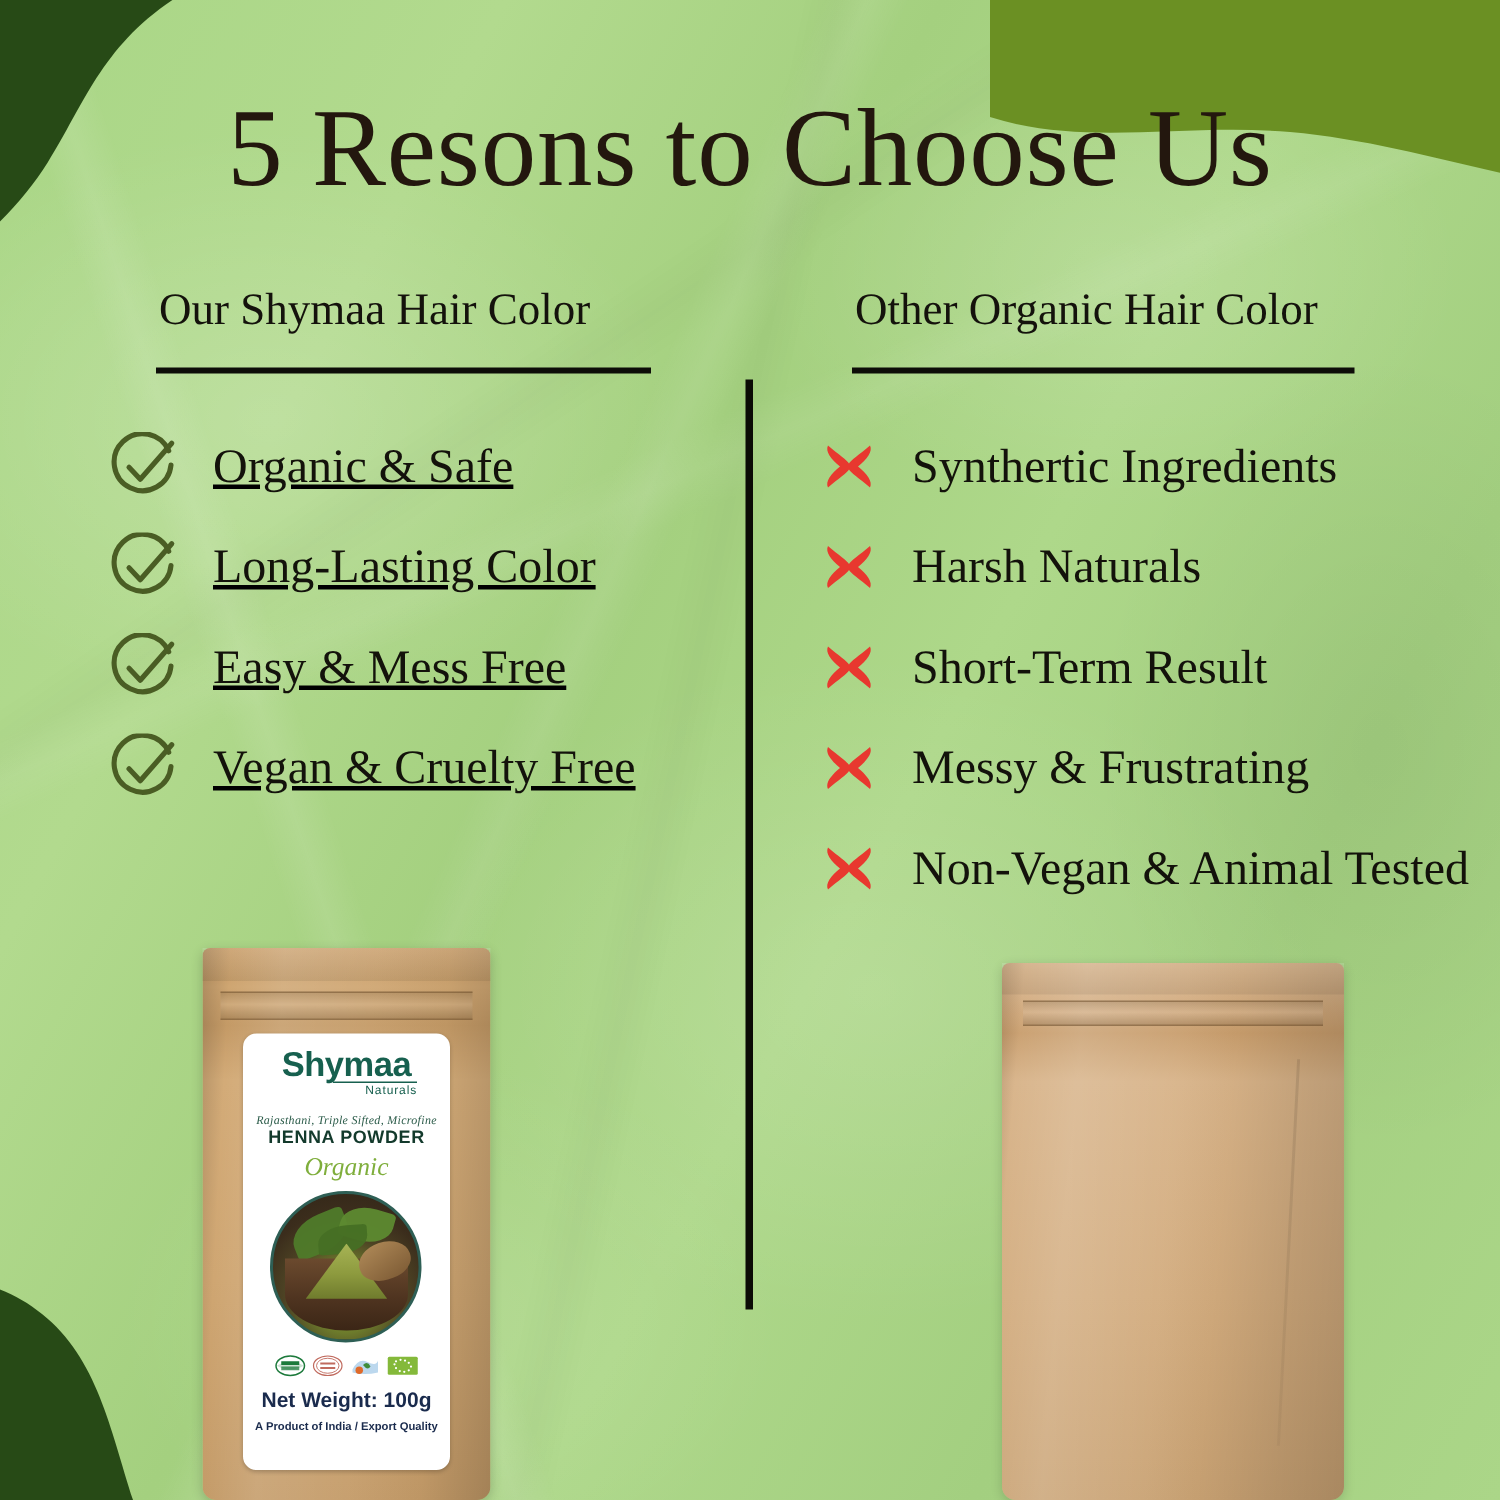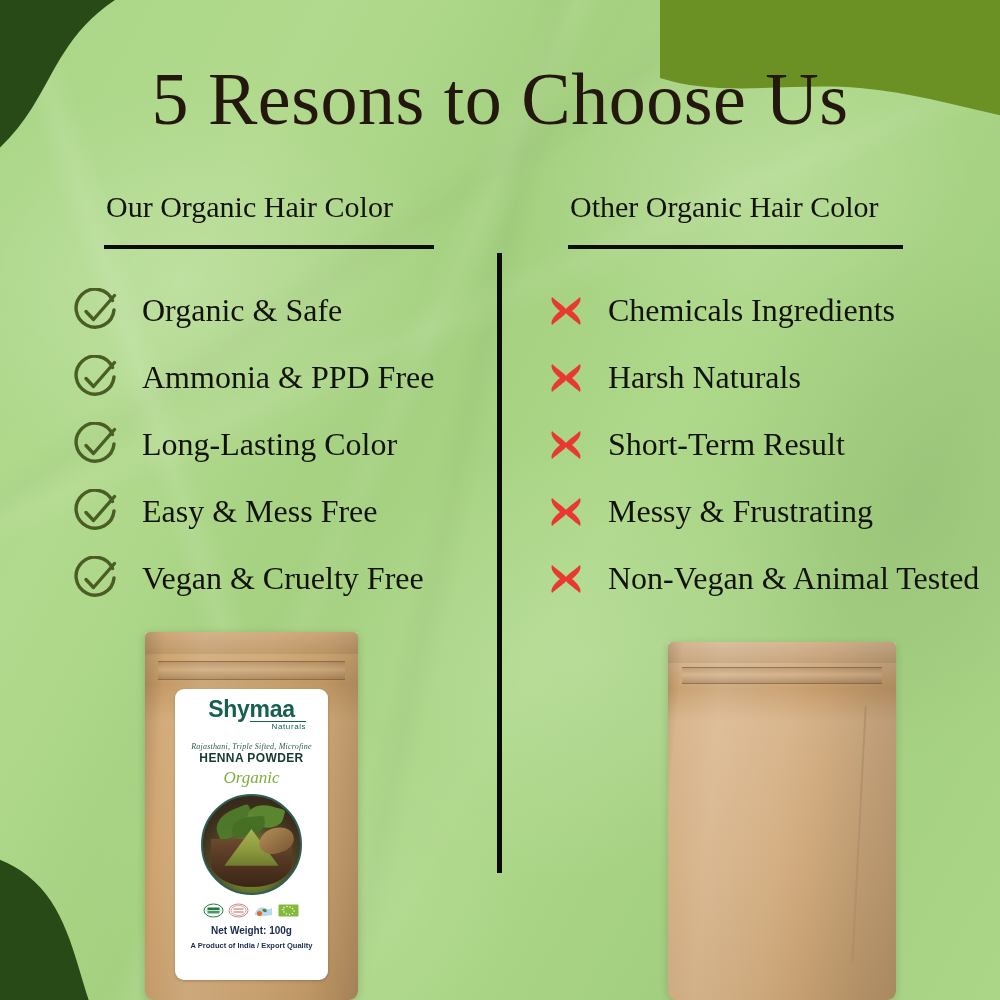--- a/index.html
+++ b/index.html
@@ -108,32 +108,32 @@
     align-items: center;
   }
   .row-label {
     font-family: "Liberation Serif", serif;
     font-size: 32px;
     color: #13120b;
     white-space: nowrap;
   }
   .list.left .row-label  { margin-left: 18px; }
   .list.right .row-label { margin-left: 14px; }
-  .list.left  .row { height: 67px; }
+  .list.left  .row { height: 67px; text-decoration: underline; }
   .list.right .row { height: 67px; }
 
   
   .pouch {
     position: absolute;
     border-radius: 5px 5px 9px 9px;
   }
   .pouch-left {
-    left: 145px;
+    left: 135px;
     top: 632px;
-    width: 213px;
+    width: 192px;
     height: 368px;
     background:
       linear-gradient(93deg, rgba(0,0,0,0.16) 0%, rgba(0,0,0,0) 9%, rgba(255,255,255,0.12) 26%, rgba(255,255,255,0.05) 55%, rgba(0,0,0,0.03) 78%, rgba(0,0,0,0.17) 100%),
       linear-gradient(180deg, #c79a63 0%, #cfa672 7%, #c49a66 14%, #d3ab78 24%, #cfa672 60%, #c49b68 100%);
     box-shadow: 0 2px 8px rgba(0,0,0,0.18);
   }
   .pouch-zip {
     position: absolute;
     left: 6%;
     top: 8%;
@@ -257,21 +257,21 @@
   .badges {
     display: flex;
     gap: 4px;
     align-items: center;
     margin-top: 8px;
   }
   .badge { width: 21px; height: 15px; }
   .netwt {
     font-family: "Liberation Sans", sans-serif;
     font-weight: bold;
-    font-size: 10px;
+    font-size: 14px;
     color: #1a2b4d;
     margin-top: 7px;
   }
   .origin {
     font-family: "Liberation Sans", sans-serif;
     font-weight: bold;
     font-size: 7.5px;
     color: #1a2b4d;
     margin-top: 5px;
     text-align: center;
@@ -323,91 +323,82 @@
   </div>
 
   <div class="blob blob-bl">
     <svg viewBox="0 0 330 330" width="330" height="330" preserveAspectRatio="none">
       <path d="M0,330 L0,90 C48,56 106,52 148,86 C186,116 194,166 210,214 C224,256 240,296 252,330 Z" fill="#274a16"></path>
     </svg>
   </div>
 
   <div class="title">5 Resons to Choose Us</div>
 
-  <div class="col-head left">Our Organic Hair Color</div>
+  <div class="col-head left">Our Shymaa Hair Color</div>
   <div class="head-rule left"></div>
 
   <div class="col-head right">Other Organic Hair Color</div>
   <div class="head-rule right"></div>
 
   <div class="divider"></div>
 
   <div class="list left">
 
     <div class="row">
       <span class="icon-wrap">
         <svg width="46" height="46" viewBox="0 0 46 46">
           <path d="M39.5 12.5 A19 19 0 1 0 41 22" fill="none" stroke="#4a5d24" stroke-width="3.4" stroke-linecap="round"></path>
           <path d="M13 23.5 L20.5 31.5 L41.5 7.5" fill="none" stroke="#4a5d24" stroke-width="3.4" stroke-linecap="round" stroke-linejoin="round"></path>
         </svg>
       </span>
       <span class="row-label">Organic &amp; Safe</span>
     </div>
 
+
     <div class="row">
       <span class="icon-wrap">
         <svg width="46" height="46" viewBox="0 0 46 46">
           <path d="M39.5 12.5 A19 19 0 1 0 41 22" fill="none" stroke="#4a5d24" stroke-width="3.4" stroke-linecap="round"></path>
           <path d="M13 23.5 L20.5 31.5 L41.5 7.5" fill="none" stroke="#4a5d24" stroke-width="3.4" stroke-linecap="round" stroke-linejoin="round"></path>
         </svg>
       </span>
-      <span class="row-label">Ammonia &amp; PPD Free</span>
+      <span class="row-label">Long-Lasting Color</span>
     </div>
 
     <div class="row">
       <span class="icon-wrap">
         <svg width="46" height="46" viewBox="0 0 46 46">
           <path d="M39.5 12.5 A19 19 0 1 0 41 22" fill="none" stroke="#4a5d24" stroke-width="3.4" stroke-linecap="round"></path>
           <path d="M13 23.5 L20.5 31.5 L41.5 7.5" fill="none" stroke="#4a5d24" stroke-width="3.4" stroke-linecap="round" stroke-linejoin="round"></path>
         </svg>
       </span>
-      <span class="row-label">Long-Lasting Color</span>
+      <span class="row-label">Easy &amp; Mess Free</span>
     </div>
 
     <div class="row">
       <span class="icon-wrap">
         <svg width="46" height="46" viewBox="0 0 46 46">
           <path d="M39.5 12.5 A19 19 0 1 0 41 22" fill="none" stroke="#4a5d24" stroke-width="3.4" stroke-linecap="round"></path>
           <path d="M13 23.5 L20.5 31.5 L41.5 7.5" fill="none" stroke="#4a5d24" stroke-width="3.4" stroke-linecap="round" stroke-linejoin="round"></path>
         </svg>
       </span>
-      <span class="row-label">Easy &amp; Mess Free</span>
-    </div>
-
-    <div class="row">
-      <span class="icon-wrap">
-        <svg width="46" height="46" viewBox="0 0 46 46">
-          <path d="M39.5 12.5 A19 19 0 1 0 41 22" fill="none" stroke="#4a5d24" stroke-width="3.4" stroke-linecap="round"></path>
-          <path d="M13 23.5 L20.5 31.5 L41.5 7.5" fill="none" stroke="#4a5d24" stroke-width="3.4" stroke-linecap="round" stroke-linejoin="round"></path>
-        </svg>
-      </span>
       <span class="row-label">Vegan &amp; Cruelty Free</span>
     </div>
 
   </div>
 
   <div class="list right">
 
     <div class="row">
       <span class="icon-wrap">
         <svg width="42" height="42" viewBox="0 0 42 42">
           <path d="M7 7 C14 13 20 17 21 19 C22 17 28 13 35 7 C37 11 33 16 27 21 C33 26 37 31 35 35 C28 29 22 25 21 23 C20 25 14 29 7 35 C5 31 9 26 15 21 C9 16 5 11 7 7 Z" fill="#e8382f"></path>
         </svg>
       </span>
-      <span class="row-label">Chemicals Ingredients</span>
+      <span class="row-label">Synthertic Ingredients</span>
     </div>
 
     <div class="row">
       <span class="icon-wrap">
         <svg width="42" height="42" viewBox="0 0 42 42">
           <path d="M7 7 C14 13 20 17 21 19 C22 17 28 13 35 7 C37 11 33 16 27 21 C33 26 37 31 35 35 C28 29 22 25 21 23 C20 25 14 29 7 35 C5 31 9 26 15 21 C9 16 5 11 7 7 Z" fill="#e8382f"></path>
         </svg>
       </span>
       <span class="row-label">Harsh Naturals</span>
     </div>

